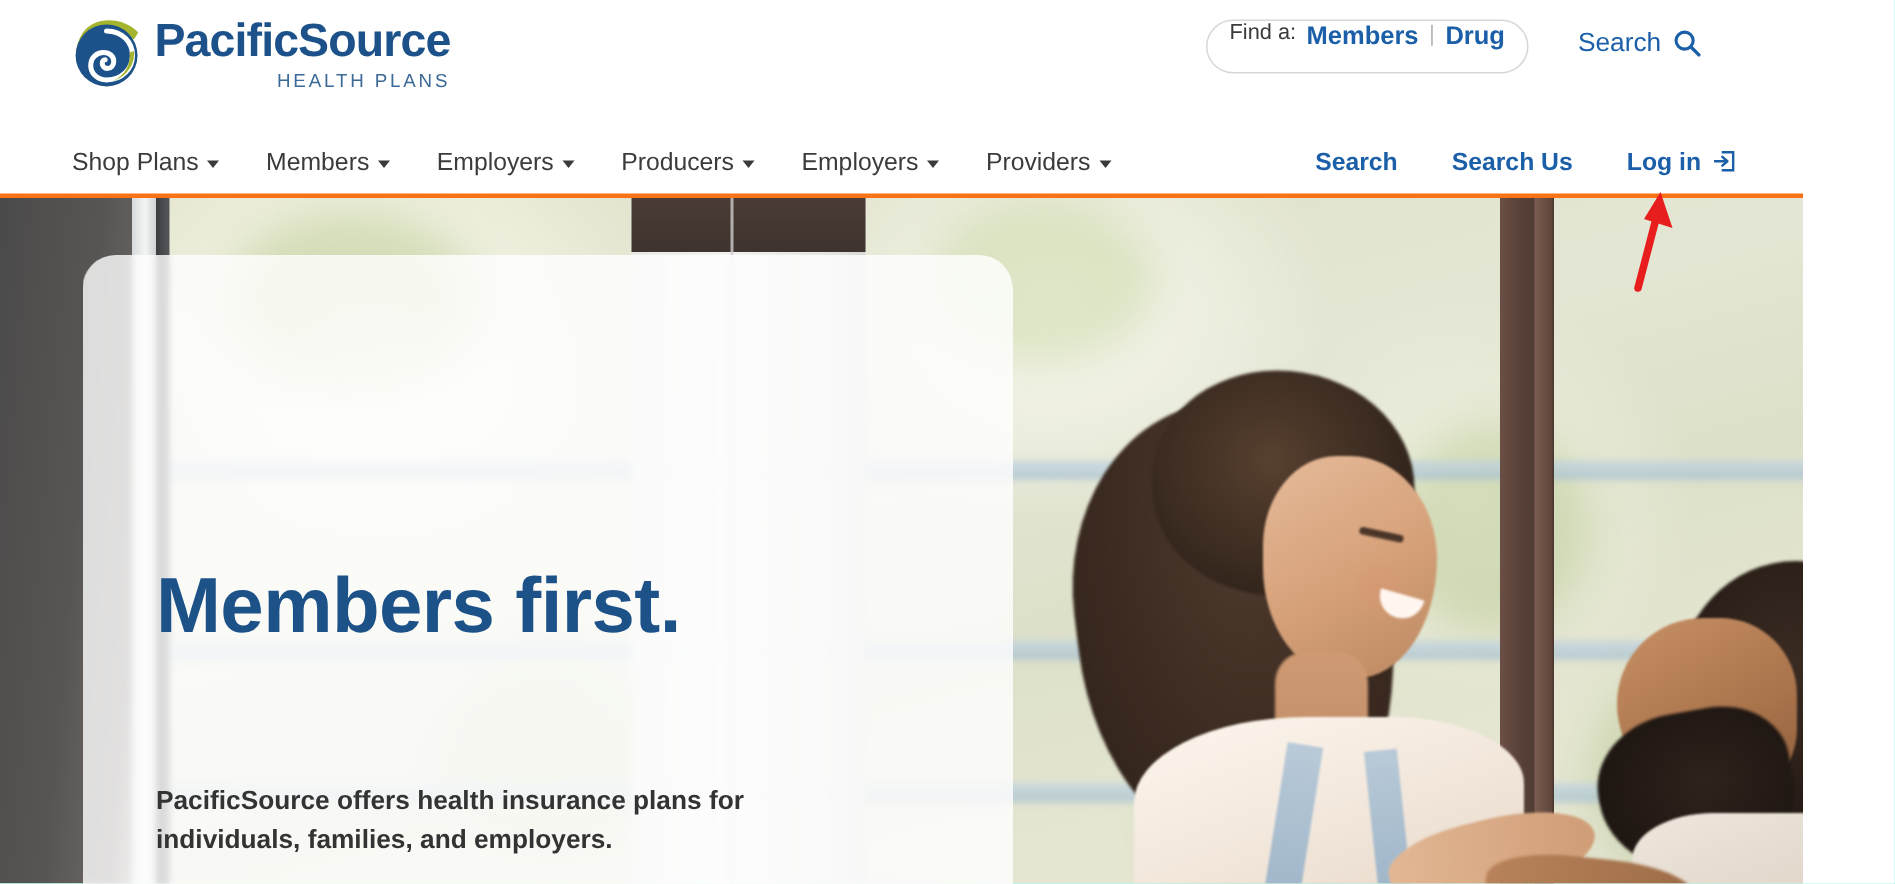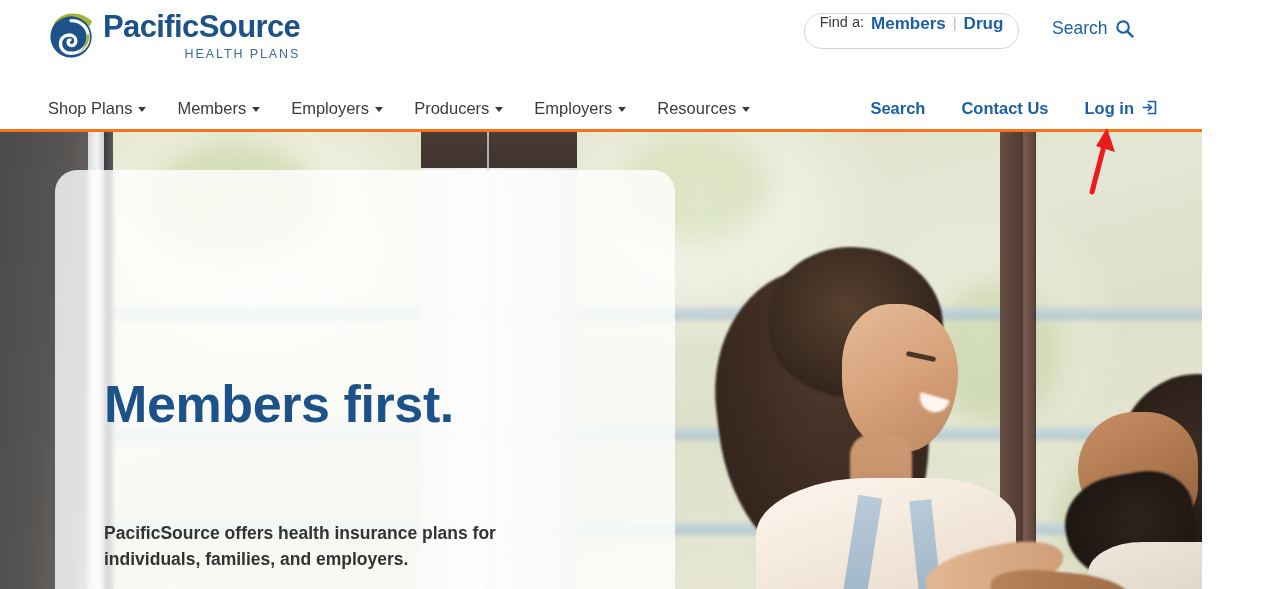--- a/index.html
+++ b/index.html
@@ -453,28 +453,28 @@
         </div>
         <div class="nav-item">
           <span>Producers</span>
           <i class="caret"></i>
         </div>
         <div class="nav-item">
           <span>Employers</span>
           <i class="caret"></i>
         </div>
         <div class="nav-item">
-          <span>Resources</span>
+          <span>Providers</span>
           <i class="caret"></i>
         </div>
       </div>
 
       <div class="nav-right">
         <a class="nav-link">Search</a>
-        <a class="nav-link">Contact Us</a>
+        <a class="nav-link">Search Us</a>
         <div class="login-wrap">
           <span class="nav-link">Log in</span>
           <span class="login-icon-svg">
             <svg viewBox="0 0 20 20" width="17" height="17" aria-hidden="true">
               <path d="M8 3 H17 V17 H8" fill="none" stroke="#1b5fa8" stroke-width="1.9"></path>
               <line x1="2" y1="10" x2="12" y2="10" stroke="#1b5fa8" stroke-width="1.9"></line>
               <polyline points="8.5,6.5 12.5,10 8.5,13.5" fill="none" stroke="#1b5fa8" stroke-width="1.9" stroke-linecap="round" stroke-linejoin="round"></polyline>
             </svg>
           </span>
         </div>

